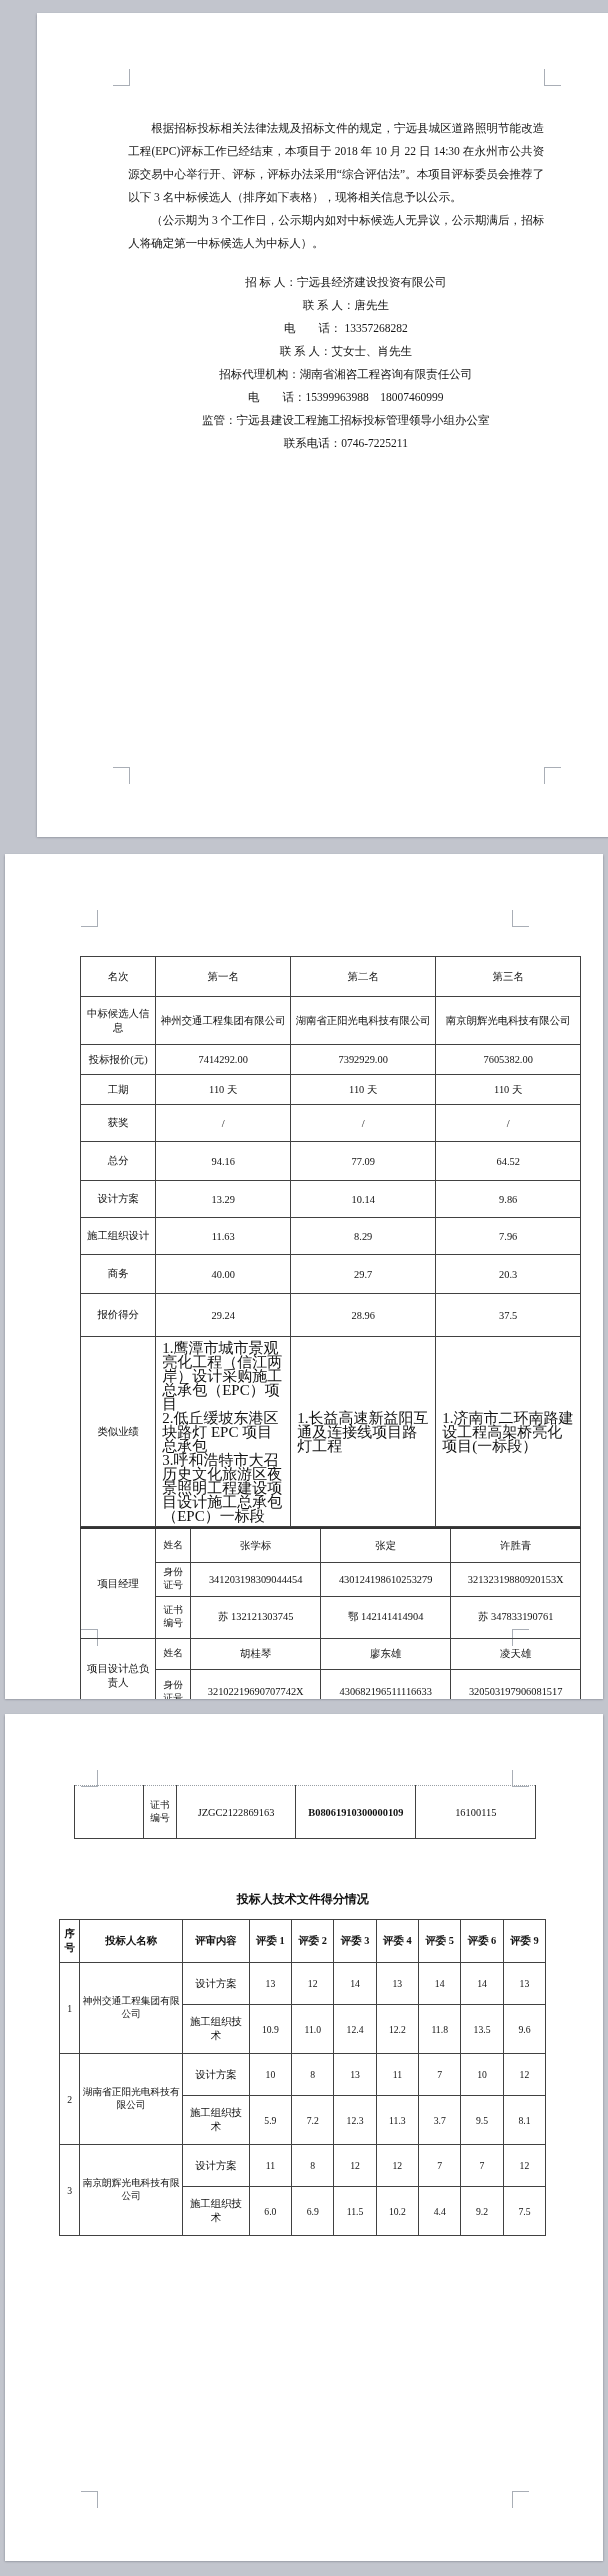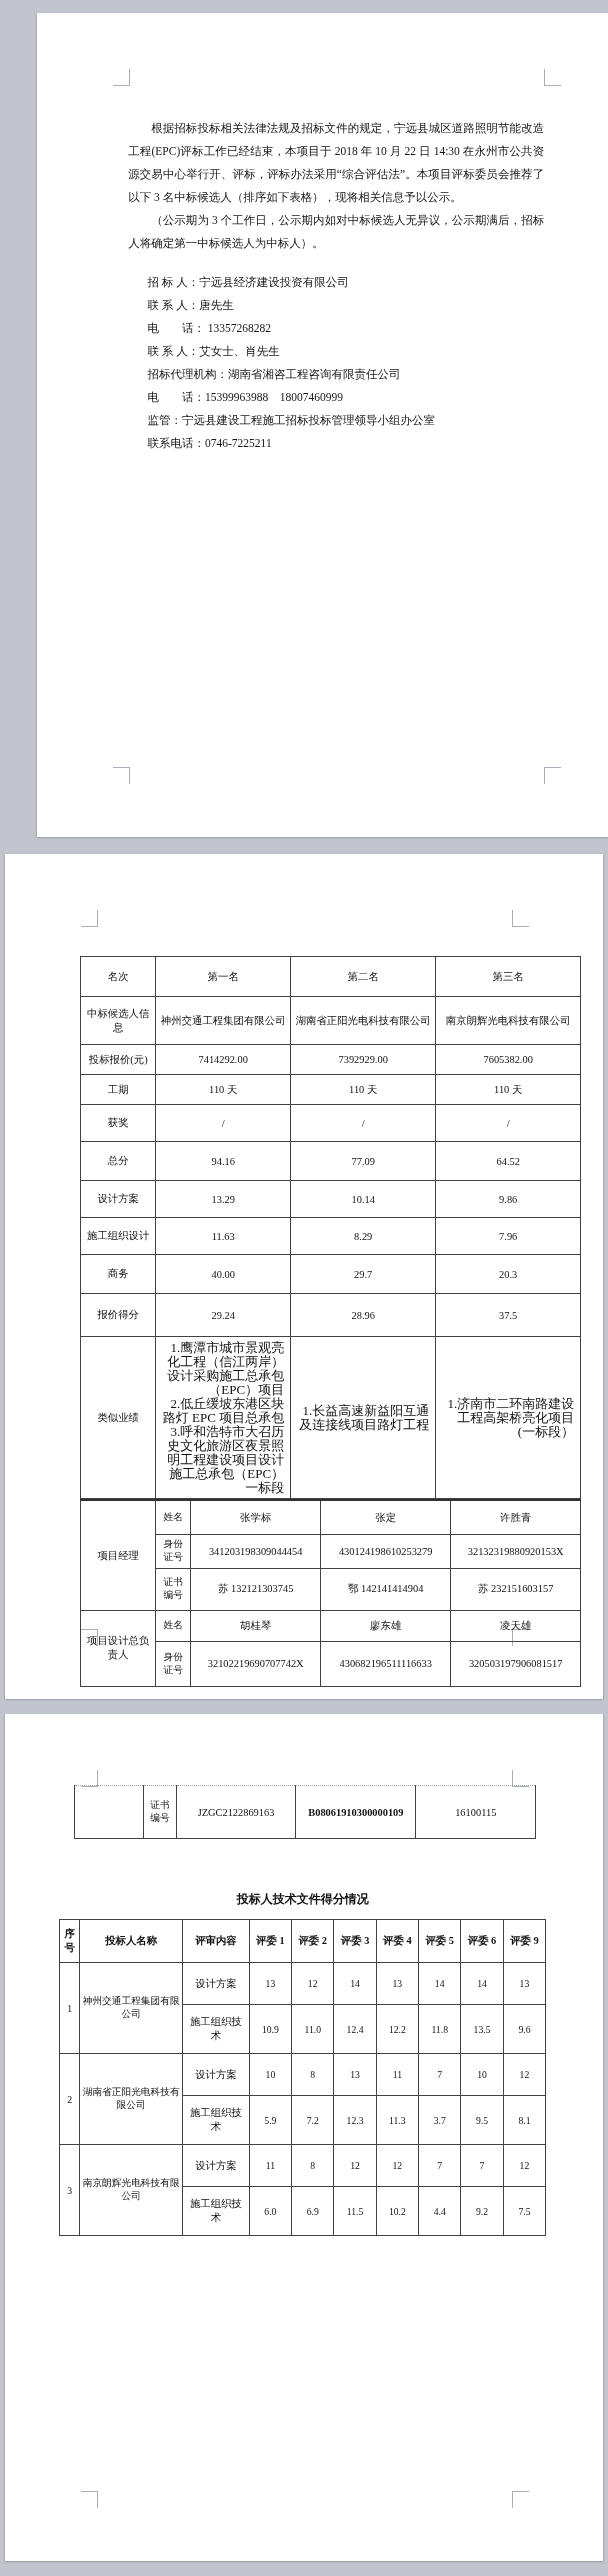--- a/index.html
+++ b/index.html
@@ -18,33 +18,33 @@
   .mark.bl{left:76px;border-right-width:0.7px;border-top-width:0.7px;}
   .mark.br{left:507px;border-left-width:0.7px;border-top-width:0.7px;}
   #page1 .mark.bl,#page1 .mark.br{top:754px;}
   #page2 .mark.bl,#page2 .mark.br{top:775px;}
   #page3 .mark.bl,#page3 .mark.br{top:777px;}
 
   
   .body1{position:absolute;left:91px;width:416px;top:104px;font-size:11.5px;line-height:23px;text-align:justify;}
   .para{margin:0;text-indent:2em;}
   .contacts{margin-top:15.6px;padding-left:19.3px;text-align:left;}
-  .contact-line{white-space:pre-wrap;}
+  .contact-line{white-space:pre-wrap;text-align:center;}
 
   
   .tables2{position:absolute;left:75px;top:102px;width:501px;}
   table{width:100%;border-collapse:collapse;table-layout:fixed;}
   .doc-table{border:1.5px solid #333;font-size:10.4px;color:#111;}
   .doc-table td{border:0.7px solid #414141;border-top-width:1.5px;border-bottom-width:1.5px;
                 text-align:center;vertical-align:middle;padding:2.2px 3px;word-break:break-all;}
   #tableA{border-bottom-width:0;}
   #tableB{border-top-width:2.2px;}
   .doc-table td.lbl{padding:1.5px 2.2px;}
   .doc-table td.fld{font-size:9.7px;padding:1.5px 4.5px;}
-  .doc-table td.ach{text-align:right;font-size:13px;line-height:14px;padding:3.7px 6px;vertical-align:middle;}
+  .doc-table td.ach{text-align:left;font-size:15px;line-height:14px;padding:3.7px 6px;vertical-align:middle;}
   .doc-table td.ach div{margin:0;}
   .bold{font-weight:bold;}
 
   
   #tableC{position:absolute;left:69px;top:71px;width:462px;border:1.5px solid #333;border-top:0.7px dotted #9aa0a6;}
   #tableC td{border-top:0.7px dotted #9aa0a6;}
   .score-title{position:absolute;left:54px;top:177px;width:487px;margin:0;text-align:center;
                font-size:12px;font-weight:bold;color:#111;}
   #tableD{position:absolute;left:54px;top:205px;width:487px;border:1.5px solid #333;font-size:9.7px;color:#111;}
   #tableD td{border:0.7px solid #414141;text-align:center;vertical-align:middle;padding:2.2px 1.5px;word-break:break-all;}
@@ -186,21 +186,21 @@
             <tr style="height: 34px;">
               <td class="fld">身份证号</td>
               <td>341203198309044454</td>
               <td>430124198610253279</td>
               <td>32132319880920153X</td>
             </tr>
             <tr style="height: 42px;">
               <td class="fld">证书编号</td>
               <td>苏 132121303745</td>
               <td>鄂 142141414904</td>
-              <td>苏 232151603157</td>
+              <td>苏 347833190761</td>
             </tr>
             <tr style="height: 31px;">
               <td class="lbl" rowspan="2">项目设计总负责人</td>
               <td class="fld">姓名</td>
               <td>胡桂琴</td>
               <td>廖东雄</td>
               <td>凌天雄</td>
             </tr>
             <tr style="height: 45px;">
               <td class="fld">身份证号</td>

